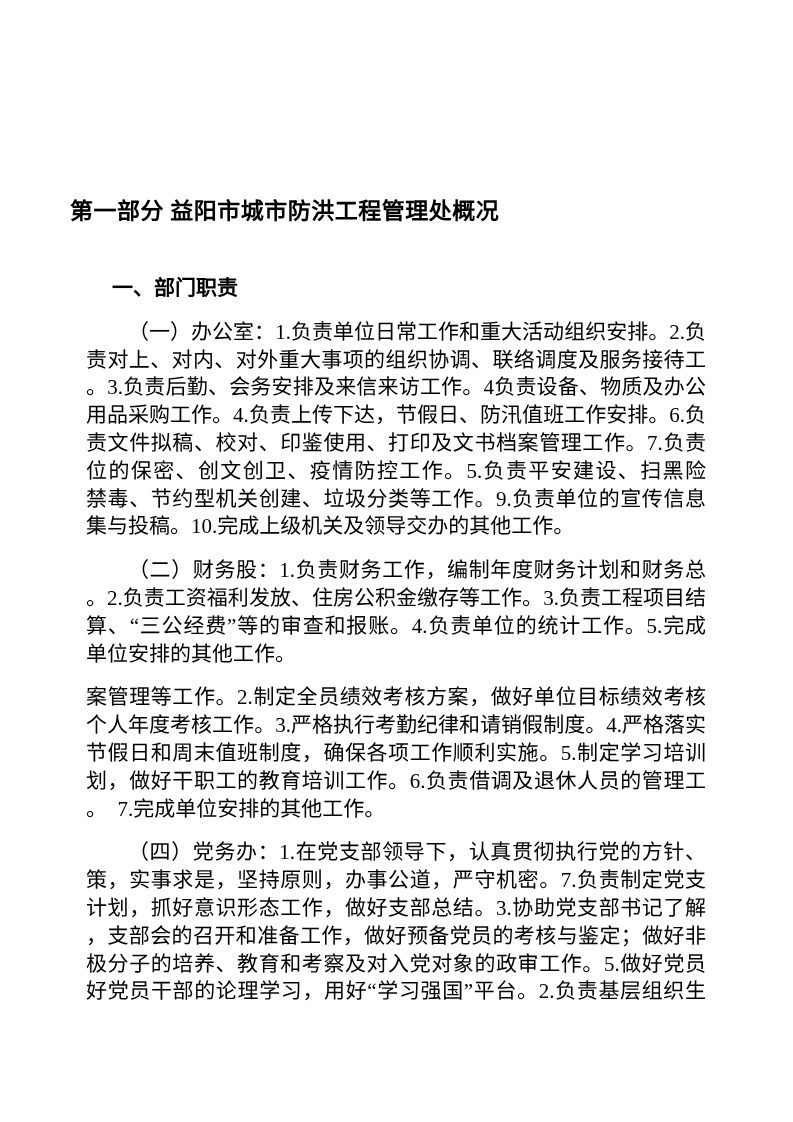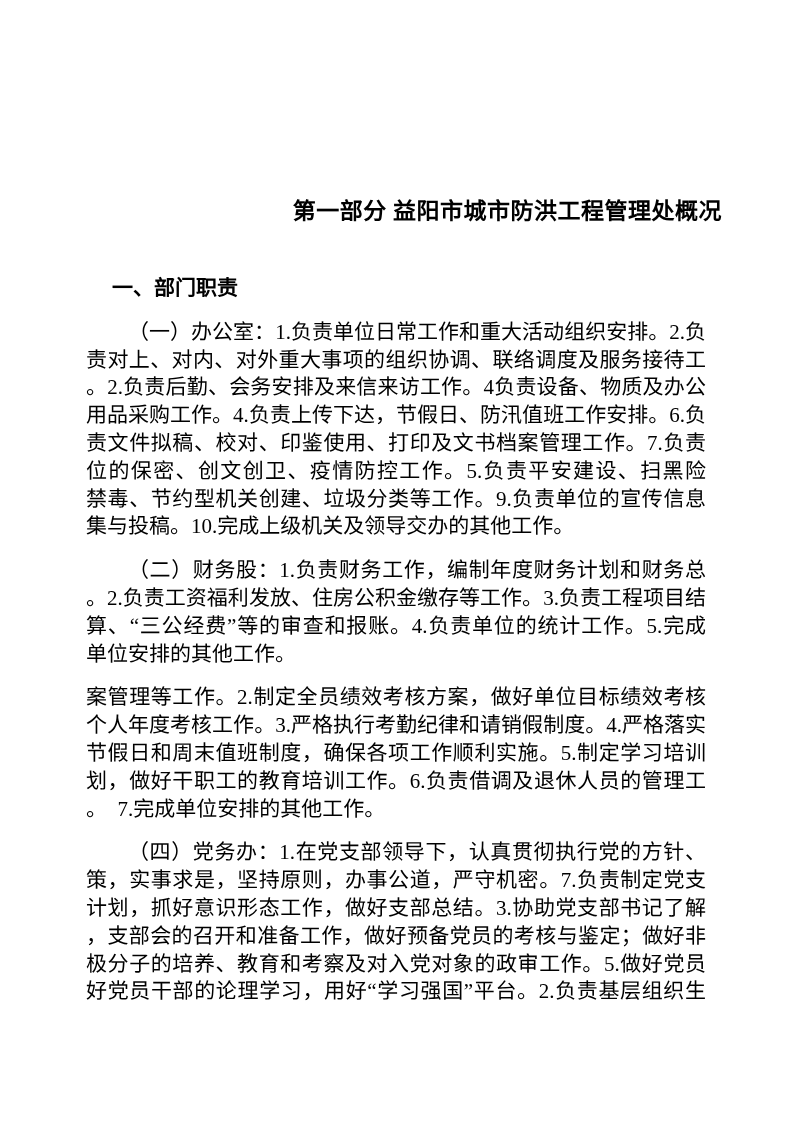--- a/index.html
+++ b/index.html
@@ -13,21 +13,21 @@
     font-family: "Liberation Serif", "DejaVu Serif", serif;
     box-sizing: border-box;
     padding: 196px 71px 0 70px;
     overflow: hidden;
   }
   .title {
     margin: 0;
     font-size: 23px;
     font-weight: 700;
     line-height: 31px;
-    text-align: right;
+    text-align: left;
     letter-spacing: 0.5px;
     white-space: nowrap;
   }
   .heading {
     margin: 48px 0 0 0;
     font-size: 21px;
     font-weight: 700;
     line-height: 27.8px;
     text-indent: 2em;
   }
@@ -46,21 +46,21 @@
 </head>
 <body>
 
 <div class="page">
   <h1 class="title">第一部分 益阳市城市防洪工程管理处概况</h1>
   <h2 class="heading">一、部门职责</h2>
   <div class="doc-body">
       <div class="para">
         <div class="line first fill">（一）办公室：1.负责单位日常工作和重大活动组织安排。2.负</div>
         <div class="line fill">责对上、对内、对外重大事项的组织协调、联络调度及服务接待工作</div>
-        <div class="line fill">。2.负责后勤、会务安排及来信来访工作。4负责设备、物质及办公</div>
+        <div class="line fill">。3.负责后勤、会务安排及来信来访工作。4负责设备、物质及办公</div>
         <div class="line fill">用品采购工作。4.负责上传下达，节假日、防汛值班工作安排。6.负</div>
         <div class="line fill">责文件拟稿、校对、印鉴使用、打印及文书档案管理工作。7.负责单</div>
         <div class="line fill">位的保密、创文创卫、疫情防控工作。5.负责平安建设、扫黑险恶、</div>
         <div class="line fill">禁毒、节约型机关创建、垃圾分类等工作。9.负责单位的宣传信息收</div>
         <div class="line">集与投稿。10.完成上级机关及领导交办的其他工作。</div>
       </div>
       <div class="para">
         <div class="line first fill">（二）财务股：1.负责财务工作，编制年度财务计划和财务总结</div>
         <div class="line fill">。2.负责工资福利发放、住房公积金缴存等工作。3.负责工程项目结</div>
         <div class="line fill">算、“三公经费”等的审查和报账。4.负责单位的统计工作。5.完成</div>

